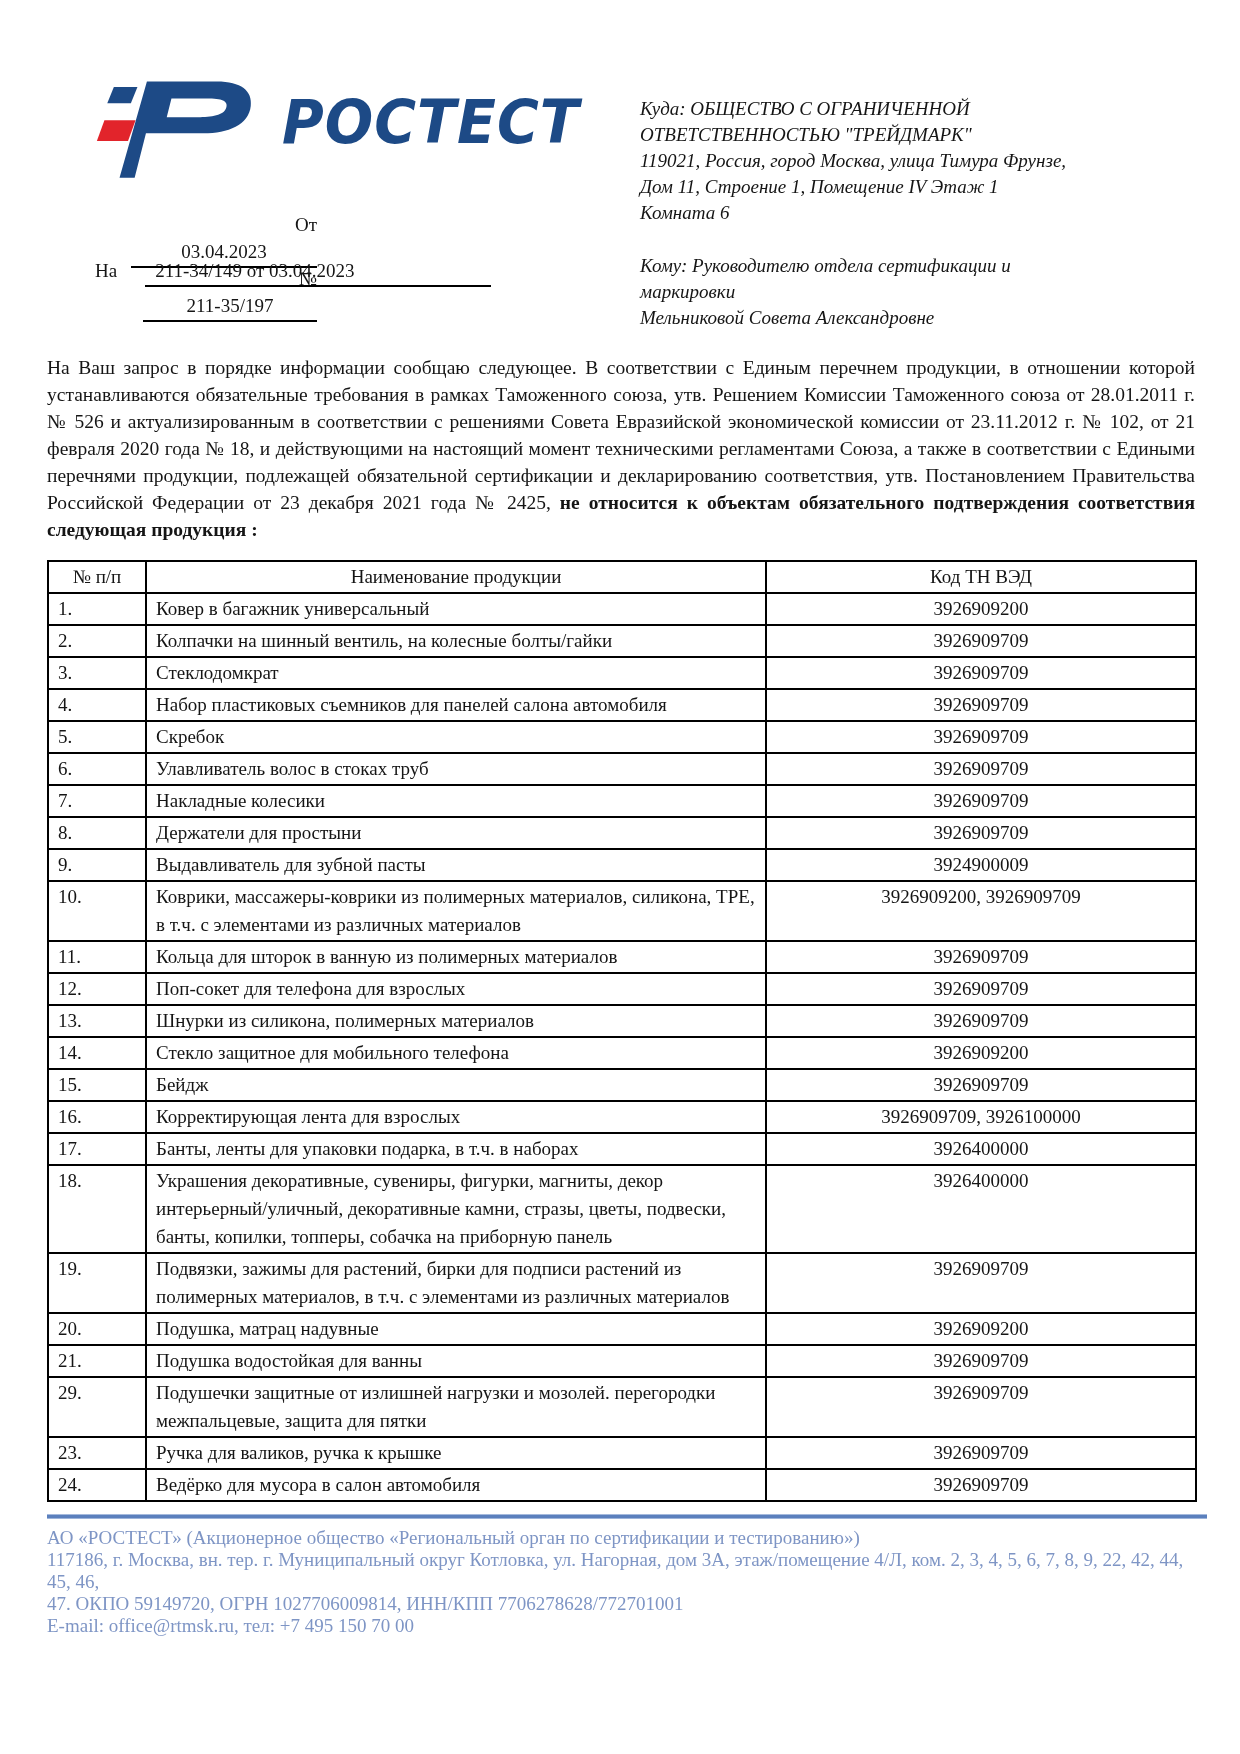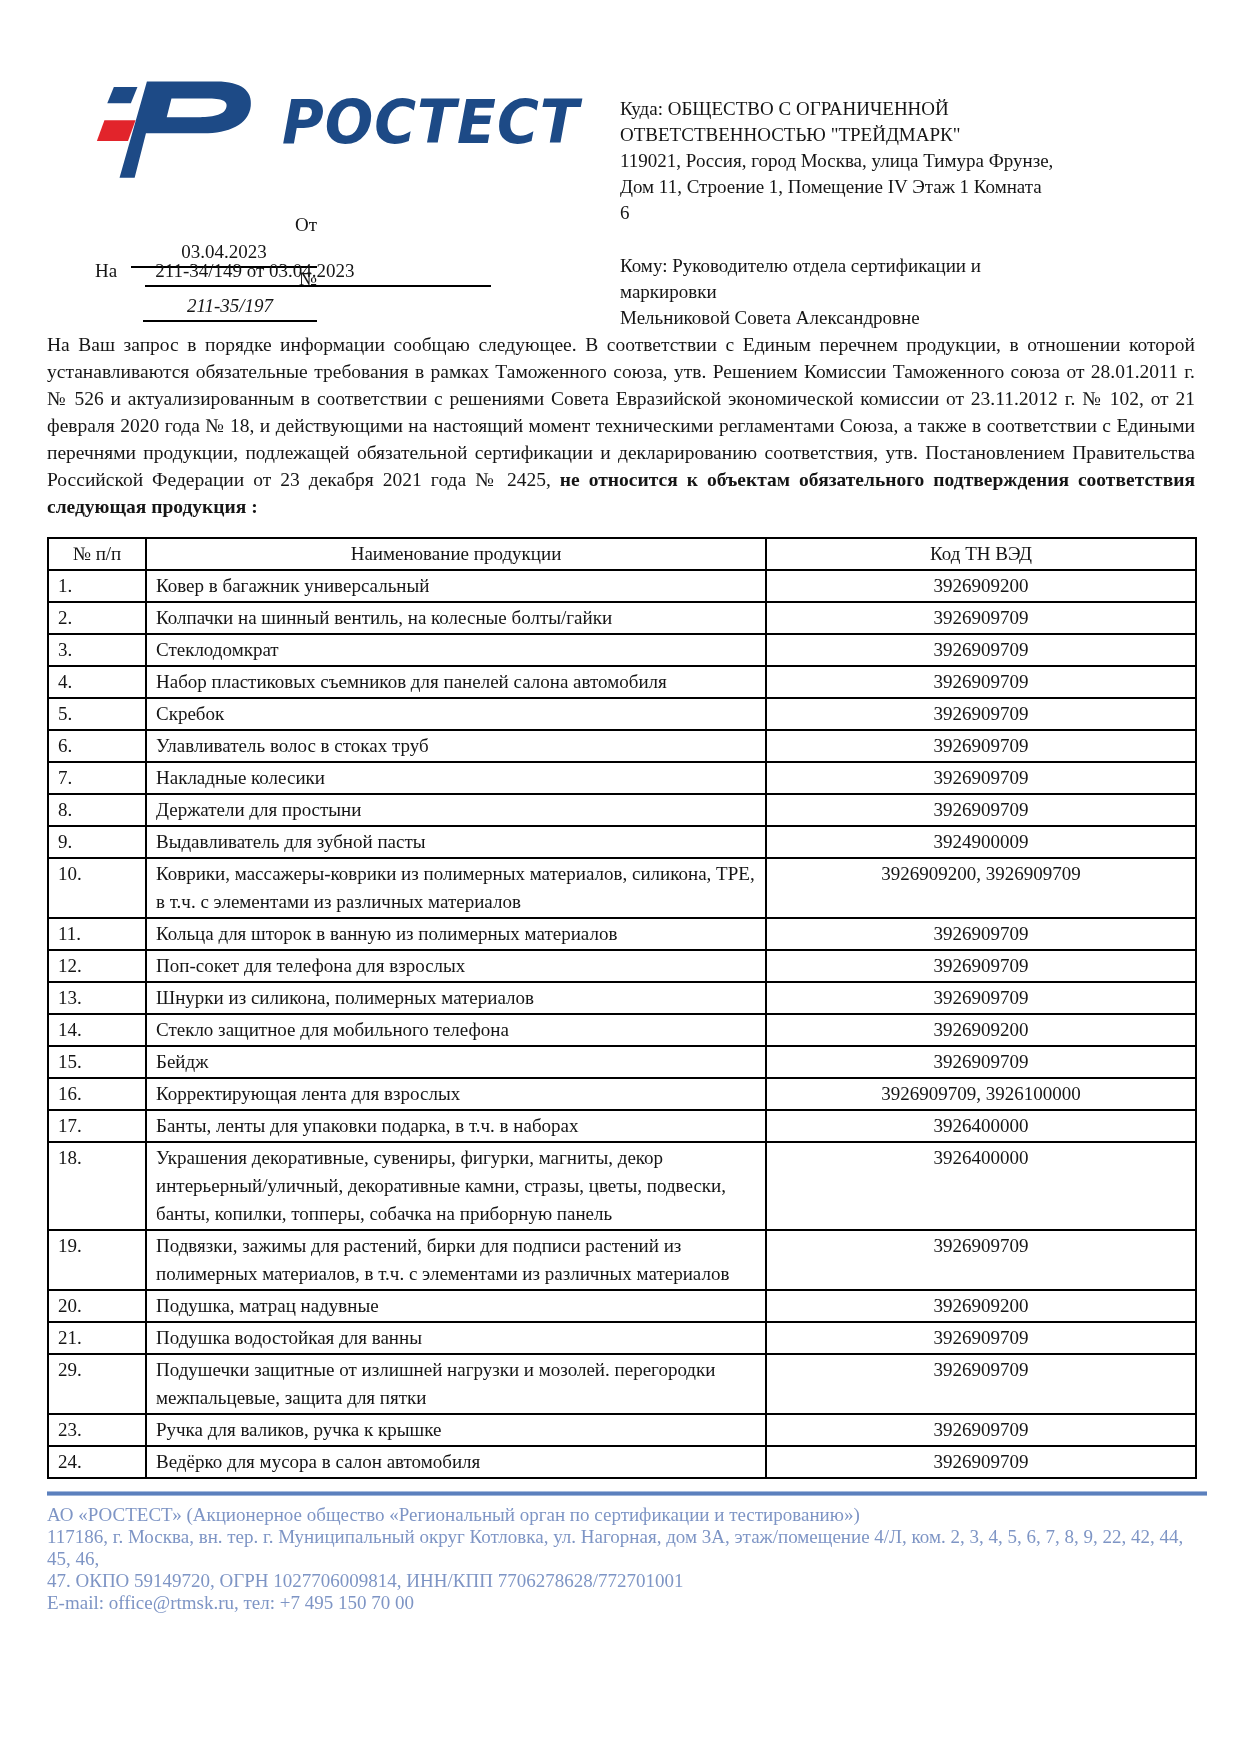--- a/index.html
+++ b/index.html
@@ -24,29 +24,29 @@
   }
   
   .ref-row{position:absolute;font-size:19px;display:flex;align-items:flex-end;}
   .ref-from{left:95px;top:214px;flex-direction:column;}
   .ref-na{left:95px;top:260px;}
   .u{
     display:inline-block;border-bottom:2px solid #000;
     text-align:center;padding:0 4px 3px 4px;
   }
   .u-date{width:178px;margin-left:36px;}
-  .u-num{width:166px;margin-left:14px;font-style:italic;}
+  .u-num{width:166px;margin-left:14px;}
   .u-na{width:332px;margin-left:28px;text-align:left;padding-left:10px;}
   .ref-label{padding-bottom:5px;}
   .ref-no{padding-bottom:5px;margin-left:22px;}
   
-  .recipient{position:absolute;left:620px;top:96px;width:436px;font-size:19px;line-height:26px;}
+  .recipient{position:absolute;left:640px;top:96px;width:436px;font-size:19px;line-height:26px;font-style:italic;}
   .recipient .blk{margin-bottom:27px;}
   
-  .main{position:absolute;left:47px;top:331px;width:1148px;}
+  .main{position:absolute;left:47px;top:354px;width:1148px;}
   .body-par{
     font-size:19.5px;line-height:27px;text-align:justify;margin:0;
   }
   
   table.products{
     border-collapse:collapse;width:1150px;margin-top:17px;
     font-size:19px;
   }
   table.products th, table.products td{
     border:2px solid #000;

